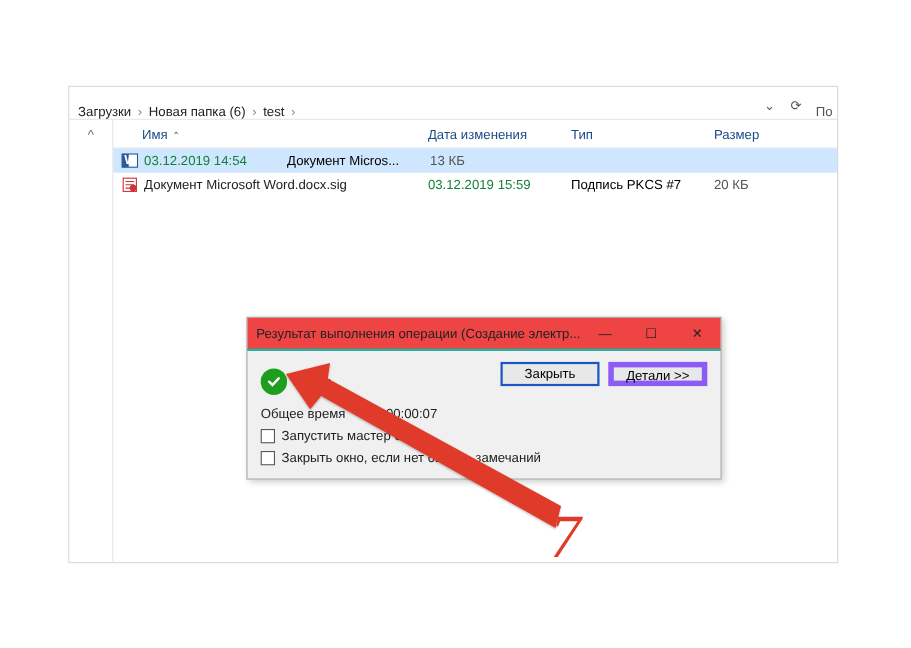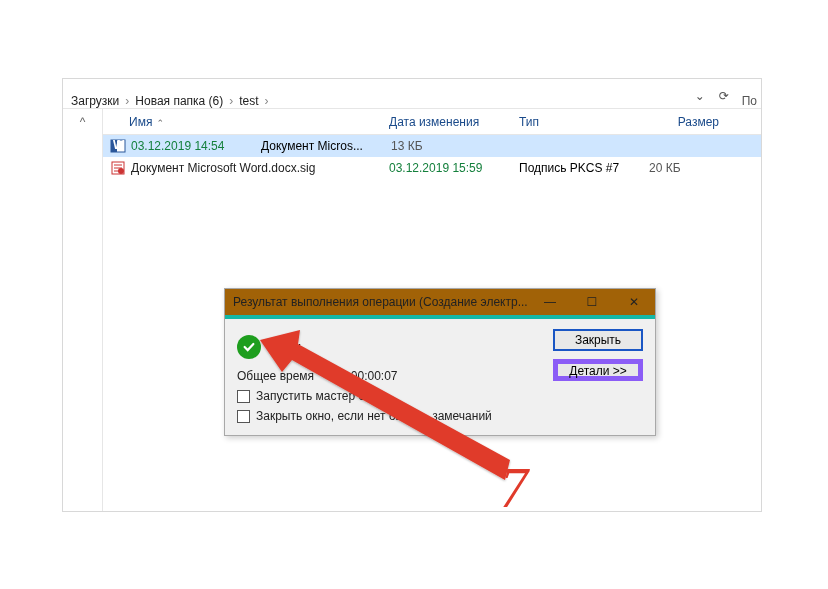--- a/index.html
+++ b/index.html
@@ -10,37 +10,37 @@
 .breadcrumb .sep{color:#888;padding:0 2px}
 .spacer{flex:1}
 .bc-btn{width:24px;height:24px;display:flex;align-items:center;justify-content:center;color:#555}
 .body{display:flex;height:calc(100% - 30px)}
 .left-gutter{width:40px;border-right:1px solid #e6e6e6;text-align:center;padding-top:6px;color:#666}
 .main{flex:1;display:flex;flex-direction:column}
 .cols{display:flex;height:26px;align-items:center;border-bottom:1px solid #e6e6e6;color:#1a4a8a;padding-left:26px}
 .c-name{width:260px}
 .c-date{width:130px}
 .c-type{width:130px}
-.c-size{width:80px;text-align:right;padding-right:10px}
+.c-size{width:80px;text-align:left;padding-right:10px}
 .row{display:flex;height:22px;align-items:center;padding-left:6px}
 .row.sel{background:#cfe6ff}
 .fi{width:18px;height:18px;margin-right:4px;display:inline-flex;align-items:center;justify-content:center}
 .fn{width:258px;color:#222}
 .fd{width:130px;color:#15803d}
 .ft{width:130px;color:#000000}
 .fs{width:80px;text-align:left;color:#555;padding-right:10px}
 .dialog{position:absolute;left:224px;top:288px;width:432px;border:1px solid #a8a8a8;background:#f0f0f0;box-shadow:2px 2px 6px rgba(0,0,0,.2)}
-.titlebar{height:30px;display:flex;align-items:center;background:#a16207;border-bottom:4px solid #14b8a6}
+.titlebar{height:30px;display:flex;align-items:center;background:#ef4444;border-bottom:2px solid #14b8a6}
 .titlebar .t{flex:1;padding-left:8px;color:#222;white-space:nowrap;overflow:hidden;text-overflow:ellipsis}
 .tb-btn{width:42px;height:30px;display:flex;align-items:center;justify-content:center;color:#222}
 .dlg-body{padding:10px 12px 12px;position:relative}
 .status-row{display:flex;align-items:center;height:36px}
 .success-ico{width:24px;height:24px;border-radius:50%;background:#1e9e1e;display:flex;align-items:center;justify-content:center;margin-right:8px}
 .success-ico svg{width:14px;height:14px}
-.btns{position:absolute;right:12px;top:10px;display:flex;flex-direction:column;gap:8px}
+.btns{position:absolute;right:12px;top:10px;display:flex;flex-direction:row;gap:8px}
 .win-btn{width:90px;height:22px;border:5px solid #8b5cf6;background:#e8e8e8;font-size:12px;text-align:center}
 .win-btn.primary{border:2px solid #1a56c4}
 .time-line{margin-top:4px;color:#222}
 .chk{display:flex;align-items:center;margin-top:6px;color:#222}
 .chk .box{width:13px;height:13px;border:1px solid #555;margin-right:6px;background:#fff}
 .arrow{position:absolute;left:250px;top:330px;pointer-events:none}
 .seven{position:absolute;left:500px;top:456px;font-family:Georgia,serif;font-size:56px;color:#e03a2a;font-style:italic}
 .sort-ico{font-size:9px;color:#666;margin-left:4px}
 .srch{color:#555;padding-left:6px}
 </style>

